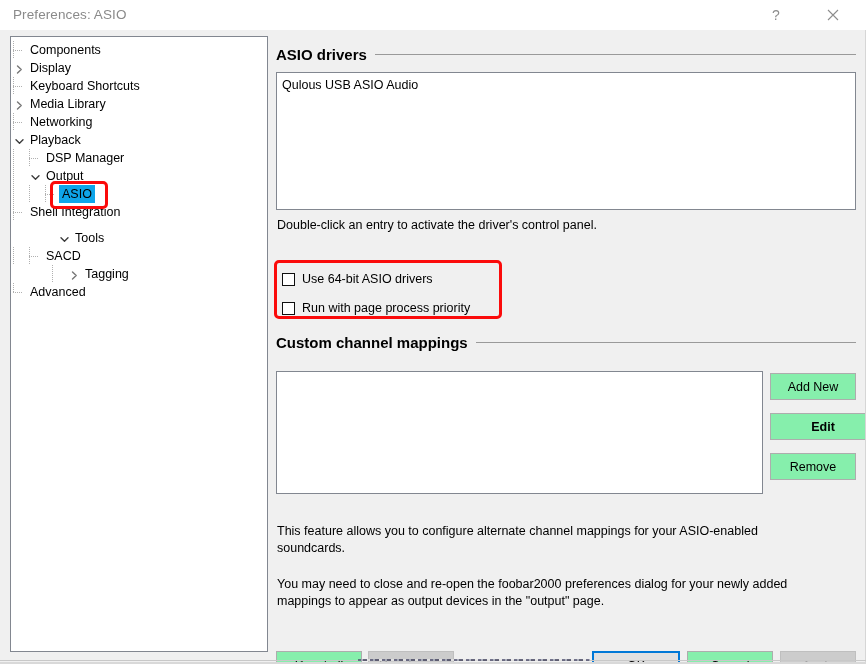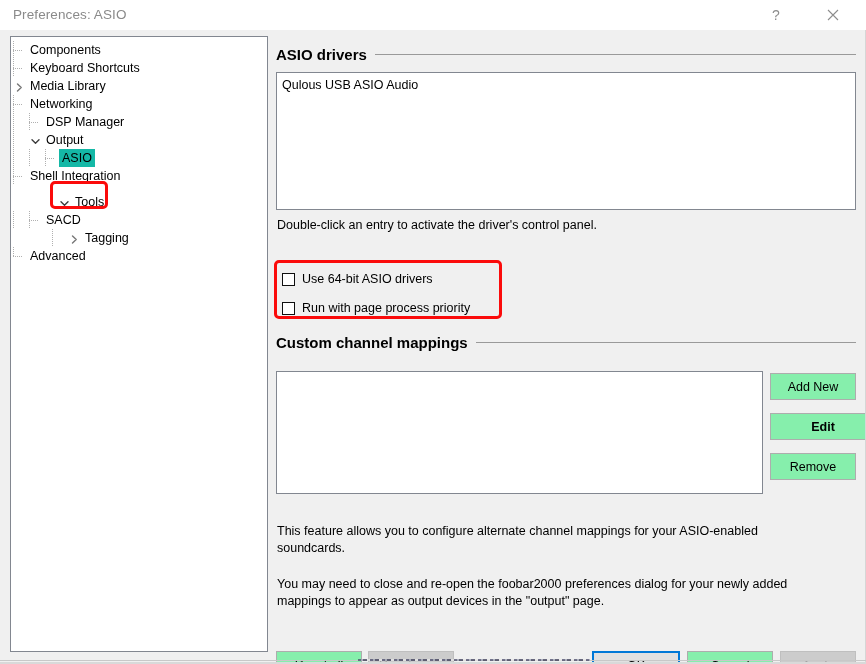--- a/index.html
+++ b/index.html
@@ -79,21 +79,21 @@
     font-size: 12.5px;
     color: #000;
     cursor: default;
   }
   .tree-label {
     display: inline-block;
     padding: 0 3px;
     vertical-align: top;
   }
   .tree-row.selected .tree-label {
-    background: #14b8a6;
+    background: #0ea5e9;
   }
   .glyph {
     display: inline-block;
     width: 16px;
     text-align: center;
     vertical-align: top;
     color: #767676;
     font-size: 11px;
   }
   .glyph svg { vertical-align: middle; }
@@ -264,25 +264,31 @@
     <svg width="12" height="12" viewBox="0 0 12 12" aria-hidden="true">
       <path d="M1 1 L11 11 M11 1 L1 11" stroke="#8d8d8d" stroke-width="1.1" fill="none"></path>
     </svg>
   </div>
 </div>
 
 <div id="window-body">
 
   <div id="tree-panel" style="position: absolute;">
       <div class="tree-row" style="margin-top: 4px;"><span class="dots elbow"></span><span class="tree-label">Components</span></div>
+      <div class="tree-row" style="margin-top: 0px;"><span class="glyph"><svg width="9" height="9" viewBox="0 0 9 9">
+            <path d="M2.5 1 L6.2 4.5 L2.5 8" stroke="#767676" stroke-width="1.4" fill="none" stroke-linecap="round" stroke-linejoin="round"></path>
+          </svg></span><span class="tree-label">Display</span></div>
       <div class="tree-row" style="margin-top: 0px;"><span class="dots elbow"></span><span class="tree-label">Keyboard Shortcuts</span></div>
       <div class="tree-row" style="margin-top: 0px;"><span class="glyph"><svg width="9" height="9" viewBox="0 0 9 9">
             <path d="M2.5 1 L6.2 4.5 L2.5 8" stroke="#767676" stroke-width="1.4" fill="none" stroke-linecap="round" stroke-linejoin="round"></path>
           </svg></span><span class="tree-label">Media Library</span></div>
       <div class="tree-row" style="margin-top: 0px;"><span class="dots elbow"></span><span class="tree-label">Networking</span></div>
+      <div class="tree-row" style="margin-top: 0px;"><span class="glyph"><svg width="9" height="9" viewBox="0 0 9 9">
+            <path d="M1 2.8 L4.5 6.3 L8 2.8" stroke="#3c3c3c" stroke-width="1.4" fill="none" stroke-linecap="round" stroke-linejoin="round"></path>
+          </svg></span><span class="tree-label">Playback</span></div>
       <div class="tree-row" style="margin-top: 0px;"><span class="vline"></span><span class="dots elbow"></span><span class="tree-label">DSP Manager</span></div>
       <div class="tree-row" style="margin-top: 0px;"><span class="vline"></span><span class="glyph"><svg width="9" height="9" viewBox="0 0 9 9">
             <path d="M1 2.8 L4.5 6.3 L8 2.8" stroke="#3c3c3c" stroke-width="1.4" fill="none" stroke-linecap="round" stroke-linejoin="round"></path>
           </svg></span><span class="tree-label">Output</span></div>
       <div class="tree-row selected" style="margin-top: 0px;"><span class="vline"></span><span class="vline"></span><span class="dots elbow"></span><span class="tree-label">ASIO</span></div>
       <div class="tree-row" style="margin-top: 0px;"><span class="dots elbow"></span><span class="tree-label">Shell Integration</span></div>
       <div class="tree-row" style="margin-top: 8px; padding-left: 45px;"><span class="glyph"><svg width="9" height="9" viewBox="0 0 9 9">
             <path d="M1 2.8 L4.5 6.3 L8 2.8" stroke="#3c3c3c" stroke-width="1.4" fill="none" stroke-linecap="round" stroke-linejoin="round"></path>
           </svg></span><span class="tree-label">Tools</span></div>
       <div class="tree-row" style="margin-top: 0px;"><span class="vline"></span><span class="dots elbow"></span><span class="tree-label">SACD</span></div>

